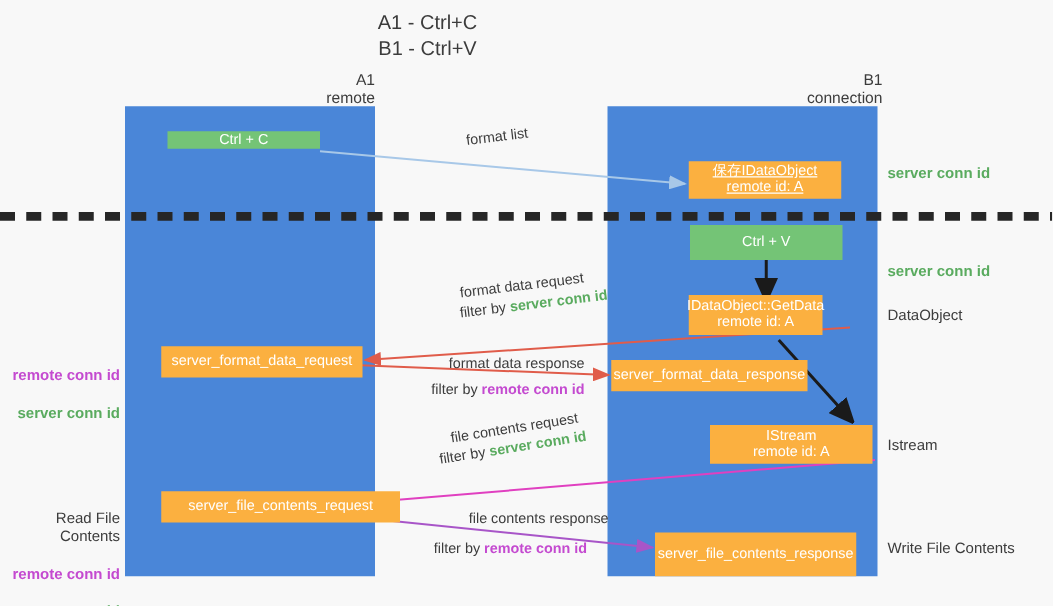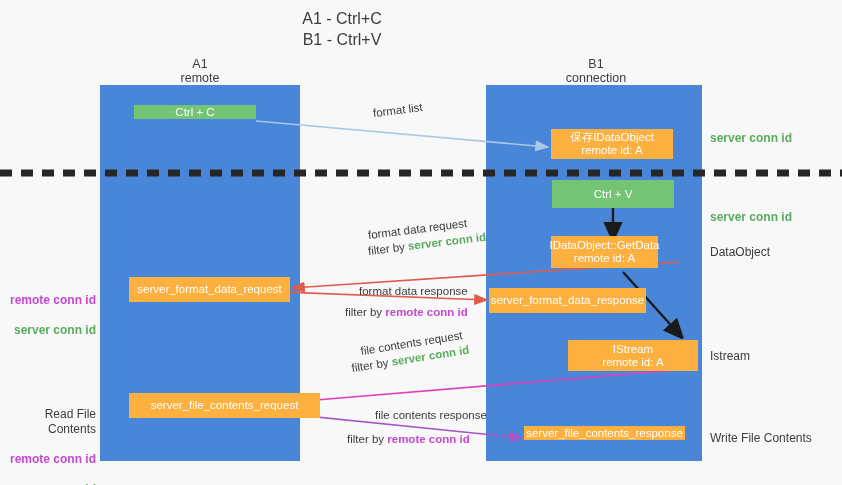--- a/index.html
+++ b/index.html
@@ -26,21 +26,21 @@
     position: absolute;
     left: 0; top: 8px;
     width: 684px;
     text-align: center;
     font-size: 16px;
     line-height: 21px;
     color: #3c3c3c;
   }
   .col-header {
     position: absolute;
-    text-align: center;
+    text-align: right;
     font-size: 12.5px;
     line-height: 14px;
     color: #3c3c3c;
   }
   .lane {
     position: absolute;
     background: #4a86d8;
   }
   .node {
     position: absolute;
@@ -140,38 +140,38 @@
 
     <line x1="130" y1="286" x2="487" y2="300" stroke="#e05c4a" stroke-width="1.6" marker-end="url(#ah-red)"></line>
 
     <line x1="700" y1="368" x2="292" y2="402" stroke="#e040c0" stroke-width="1.6" marker-end="url(#ah-magenta)"></line>
 
     <line x1="130" y1="398" x2="522" y2="438" stroke="#a855c8" stroke-width="1.6" marker-end="url(#ah-purple)"></line>
   </svg>
 
   <div class="node green" style="left:134px; top:105px; width:122px; height:14px;">Ctrl + C</div>
 
-  <div class="node orange" style="left:551px; top:129px; width:122px; height:30px;">保存IDataObject
+  <div class="node orange" style="left:551px; top:129px; width:122px; height:30px;text-decoration:underline;">保存IDataObject
 remote id: A</div>
 
   <div class="node green" style="left:552px; top:180px; width:122px; height:28px;">Ctrl + V</div>
 
   <div class="node orange" style="left:551px; top:236px; width:107px; height:32px;">IDataObject::GetData
 remote id: A</div>
 
   <div class="node orange" style="left:129px; top:277px; width:161px; height:25px;">server_format_data_request</div>
 
   <div class="node orange" style="left:489px; top:288px; width:157px; height:25px;">server_format_data_response</div>
 
   <div class="node orange" style="left:568px; top:340px; width:130px; height:31px;">IStream
 remote id: A</div>
 
   <div class="node orange" style="left:129px; top:393px; width:191px; height:25px;">server_file_contents_request</div>
 
-  <div class="node orange" style="left:524px; top:426px; width:161px; height:14px;">server_file_contents_response</div>
+  <div class="node orange" style="left:524px; top:426px; width:161px; height:35px;">server_file_contents_response</div>
 
   <div class="side-label green-text" style="left:710px; top:131px;">server conn id</div>
   <div class="side-label green-text" style="left:710px; top:210px;">server conn id</div>
   <div class="side-label" style="left:710px; top:245px;">DataObject</div>
   <div class="side-label" style="left:710px; top:349px;">Istream</div>
   <div class="side-label" style="left:710px; top:431px;">Write File Contents</div>
 
   <div class="left-label" style="left:0px; top:278px; width:96px;">
     <div class="kv-remote">remote conn id</div>
     <div class="kv-server">server conn id</div>

